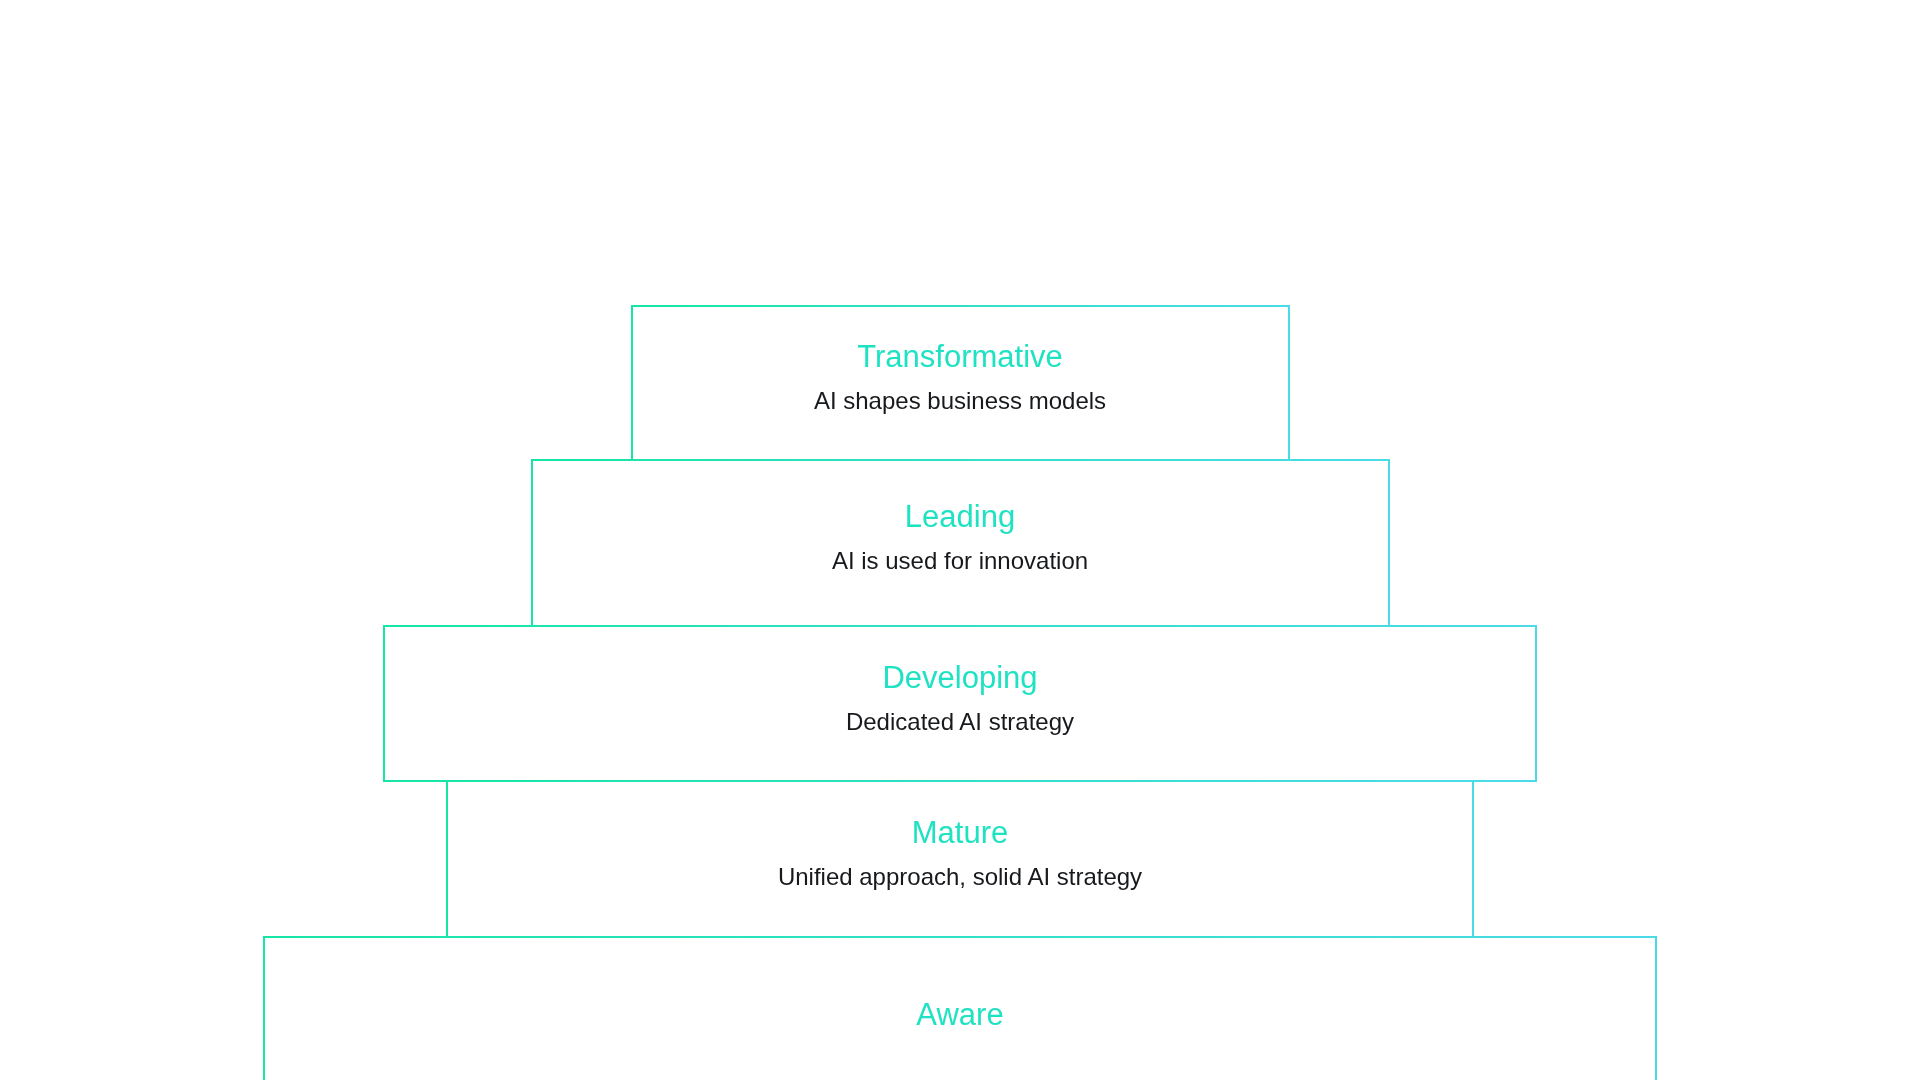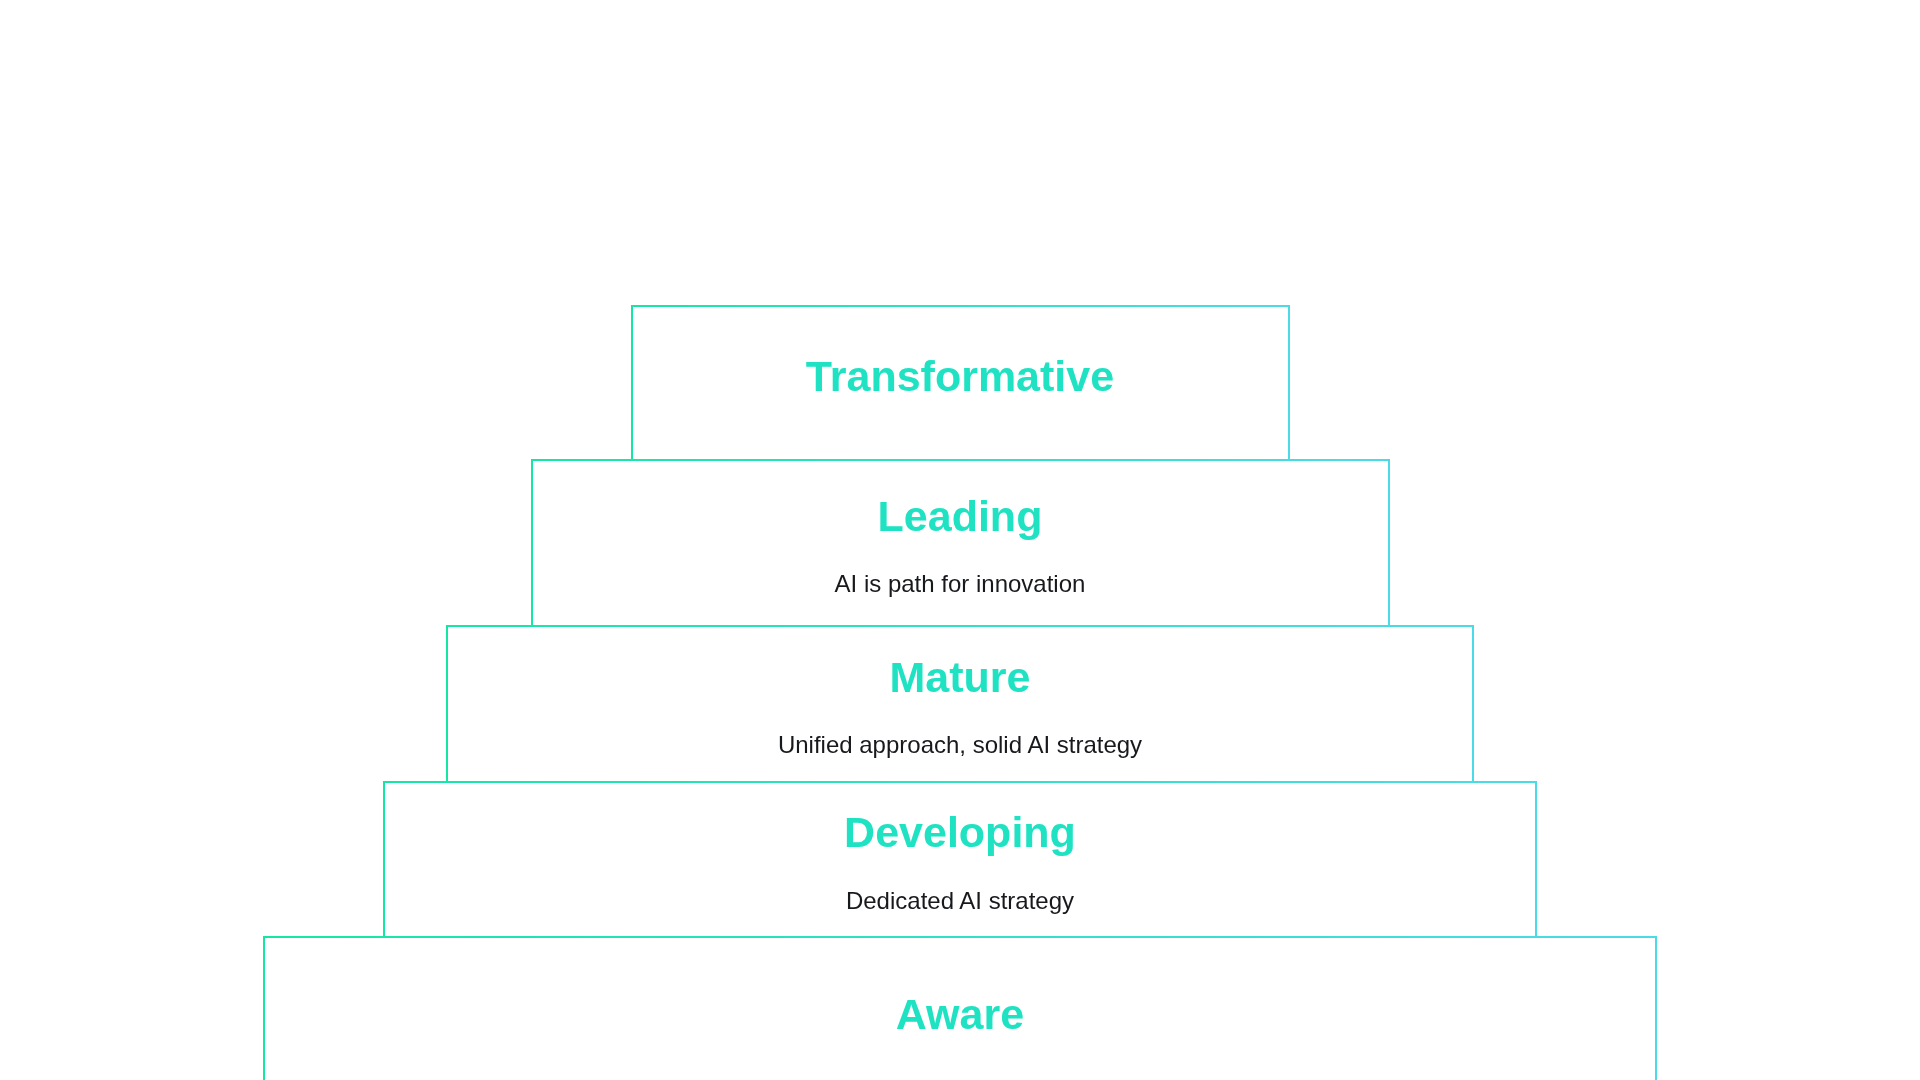--- a/index.html
+++ b/index.html
@@ -61,23 +61,23 @@
   .level-5 { width: 1394px; height: 170px; }
 
   .level-content {
     display: flex;
     flex-direction: column;
     align-items: center;
     transform: translateY(-6px);
   }
 
   .level-name {
-    margin: 16px;
-    font-size: 43px;
-    font-weight: bold;
+    margin: 0;
+    font-size: 31px;
+    font-weight: normal;
     line-height: 1.2;
     color: var(--accent-text, #1fe2c3);
   }
 
   .level-desc {
     margin: 12px 0 0 0;
     font-size: 24px;
     line-height: 1.2;
     color: var(--text-color, #17191c);
   }
@@ -86,41 +86,42 @@
 <body>
 
 <div class="slide">
 
 
   <div class="pyramid">
 
     <div class="level level-1">
       <div class="level-content">
         <p class="level-name">Transformative</p>
+        <p class="level-desc">AI shapes business models</p>
       </div>
     </div>
 
     <div class="level level-2">
       <div class="level-content">
         <p class="level-name">Leading</p>
-        <p class="level-desc">AI is path for innovation</p>
+        <p class="level-desc">AI is used for innovation</p>
+      </div>
+    </div>
+
+    <div class="level level-4">
+      <div class="level-content">
+        <p class="level-name">Developing</p>
+        <p class="level-desc">Dedicated AI strategy</p>
       </div>
     </div>
 
     <div class="level level-3">
       <div class="level-content">
         <p class="level-name">Mature</p>
         <p class="level-desc">Unified approach, solid AI strategy</p>
-      </div>
-    </div>
-
-    <div class="level level-4">
-      <div class="level-content">
-        <p class="level-name">Developing</p>
-        <p class="level-desc">Dedicated AI strategy</p>
       </div>
     </div>
 
     <div class="level level-5">
       <div class="level-content">
         <p class="level-name">Aware</p>
       </div>
     </div>
 
   </div>

